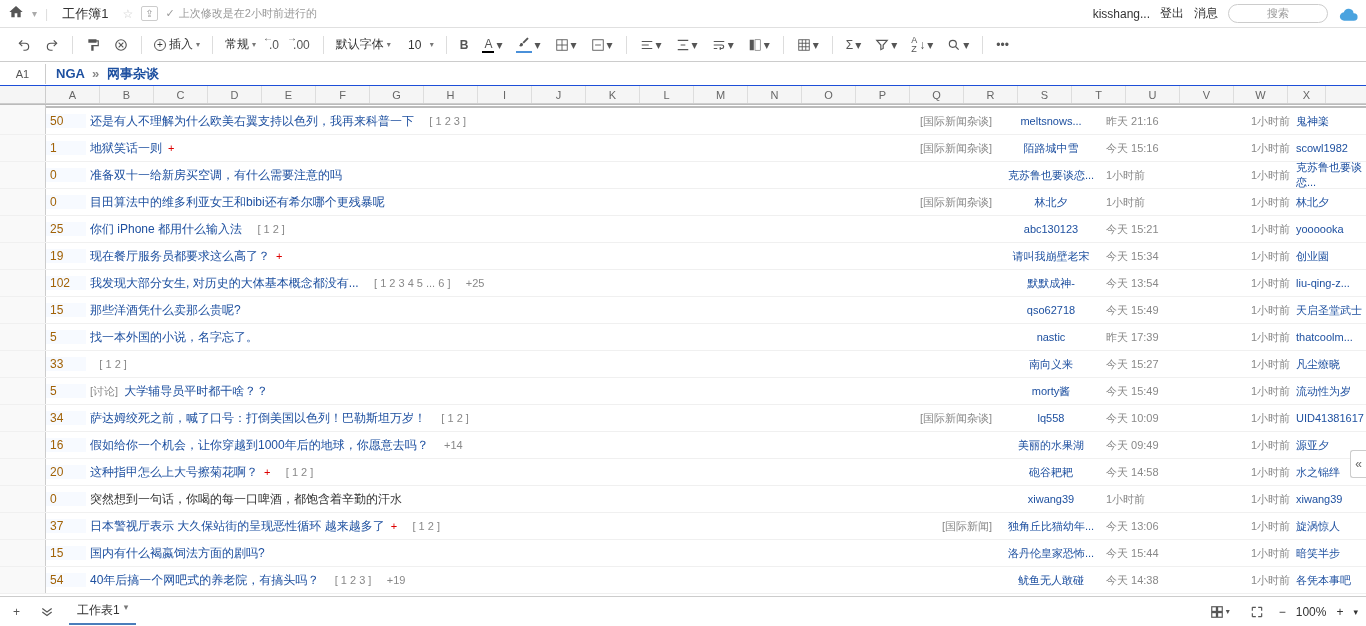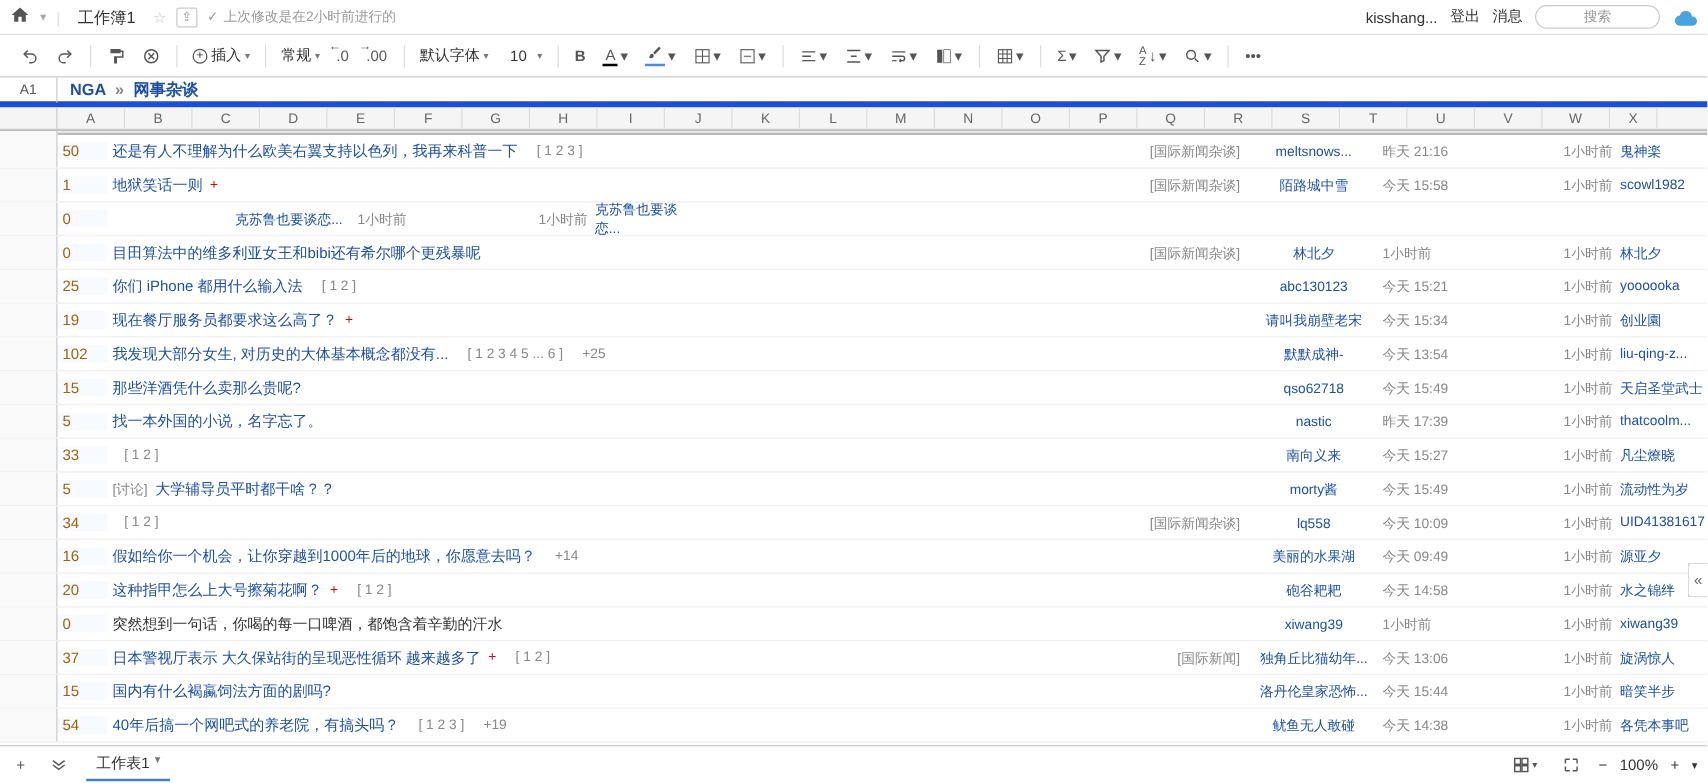--- a/index.html
+++ b/index.html
@@ -27,21 +27,21 @@
 .tb-sep { width: 1px; height: 18px; background: #ddd; margin: 0 4px; }
 .tb-dropdown { display: flex; align-items: center; gap: 3px; padding: 2px 4px; }
 .tb-dropdown .caret { font-size: 8px; color: #777; }
 .format-select { font-size: 12px; color: #333; }
 .font-size { border: none; width: 24px; text-align: center; }
 .color-underline-a { border-bottom: 2px solid #000; padding: 0 2px; }
 .color-underline-fill { border-bottom: 2px solid #4a90d9; padding: 0 2px; }
 svg.tb-svg { width: 14px; height: 14px; }
 
 
-.cell-ref-row { height: 24px; border-bottom: 5px solid #1d4ed8; display: flex; align-items: center; }
+.cell-ref-row { height: 24px; border-bottom: 1px solid #1d4ed8; display: flex; align-items: center; }
 .cell-ref { width: 46px; text-align: center; border-right: 1px solid #ccc; color: #555; font-size: 11px; padding: 4px 0; }
 .formula-bar { flex: 1; padding: 0 10px; font-size: 13px; font-weight: bold; }
 .formula-bar a { color: #1e50a0; text-decoration: none; }
 .formula-bar .sep { color: #888; margin: 0 4px; }
 
 
 .col-headers { height: 18px; display: flex; background: #f5f5f5; border-bottom: 1px solid #ccc; }
 .corner { width: 46px; border-right: 1px solid #ccc; }
 .col-h { border-right: 1px solid #ddd; text-align: center; font-size: 11px; color: #666; line-height: 18px; }
 
@@ -303,28 +303,31 @@
     </div>
     <div class="row">
       <div class="row-num"></div>
       <div class="count-val col-a-bg" style="width: 40px;">1</div>
       <div class="title-cell">
         <span class="thread-title">地狱笑话一则</span> 
         <span class="plus-red">+</span>
       </div>
       <div class="tag-cell" style="width: 90px;"><span class="tag">[国际新闻杂谈]</span></div>
       <div class="author-cell"><span class="author">陌路城中雪</span></div>
-      <div class="posttime-cell">今天 15:58</div>
+      <div class="posttime-cell">今天 15:16</div>
       <div class="spacer-cell"></div>
       <div class="lastreply-cell">1小时前</div>
       <div class="lastuser-cell">scowl1982</div>
     </div>
     <div class="row">
       <div class="row-num"></div>
       <div class="count-val col-a-bg" style="width: 40px;">0</div>
+      <div class="title-cell">
+        <span class="thread-title">准备双十一给新房买空调，有什么需要注意的吗</span>
+      </div>
       <div class="tag-cell" style="width: 90px;"></div>
       <div class="author-cell"><span class="author">克苏鲁也要谈恋...</span></div>
       <div class="posttime-cell">1小时前</div>
       <div class="spacer-cell"></div>
       <div class="lastreply-cell">1小时前</div>
       <div class="lastuser-cell">克苏鲁也要谈恋...</div>
     </div>
     <div class="row">
       <div class="row-num"></div>
       <div class="count-val col-a-bg" style="width: 40px;">0</div>
@@ -421,21 +424,21 @@
       <div class="tag-cell" style="width: 90px;"></div>
       <div class="author-cell"><span class="author">morty酱</span></div>
       <div class="posttime-cell">今天 15:49</div>
       <div class="spacer-cell"></div>
       <div class="lastreply-cell">1小时前</div>
       <div class="lastuser-cell">流动性为岁</div>
     </div>
     <div class="row">
       <div class="row-num"></div>
       <div class="count-val col-a-bg" style="width: 40px;">34</div>
-      <div class="title-cell"> &nbsp; <span class="pages">[ 1 2 ]</span></div>
+      <div class="title-cell"><span class="thread-title">萨达姆绞死之前，喊了口号：打倒美国以色列！巴勒斯坦万岁！</span> &nbsp; <span class="pages">[ 1 2 ]</span></div>
       <div class="tag-cell" style="width: 90px;"><span class="tag">[国际新闻杂谈]</span></div>
       <div class="author-cell"><span class="author">lq558</span></div>
       <div class="posttime-cell">今天 10:09</div>
       <div class="spacer-cell"></div>
       <div class="lastreply-cell">1小时前</div>
       <div class="lastuser-cell">UID41381617</div>
     </div>
     <div class="row">
       <div class="row-num"></div>
       <div class="count-val col-a-bg" style="width: 40px;">16</div>

